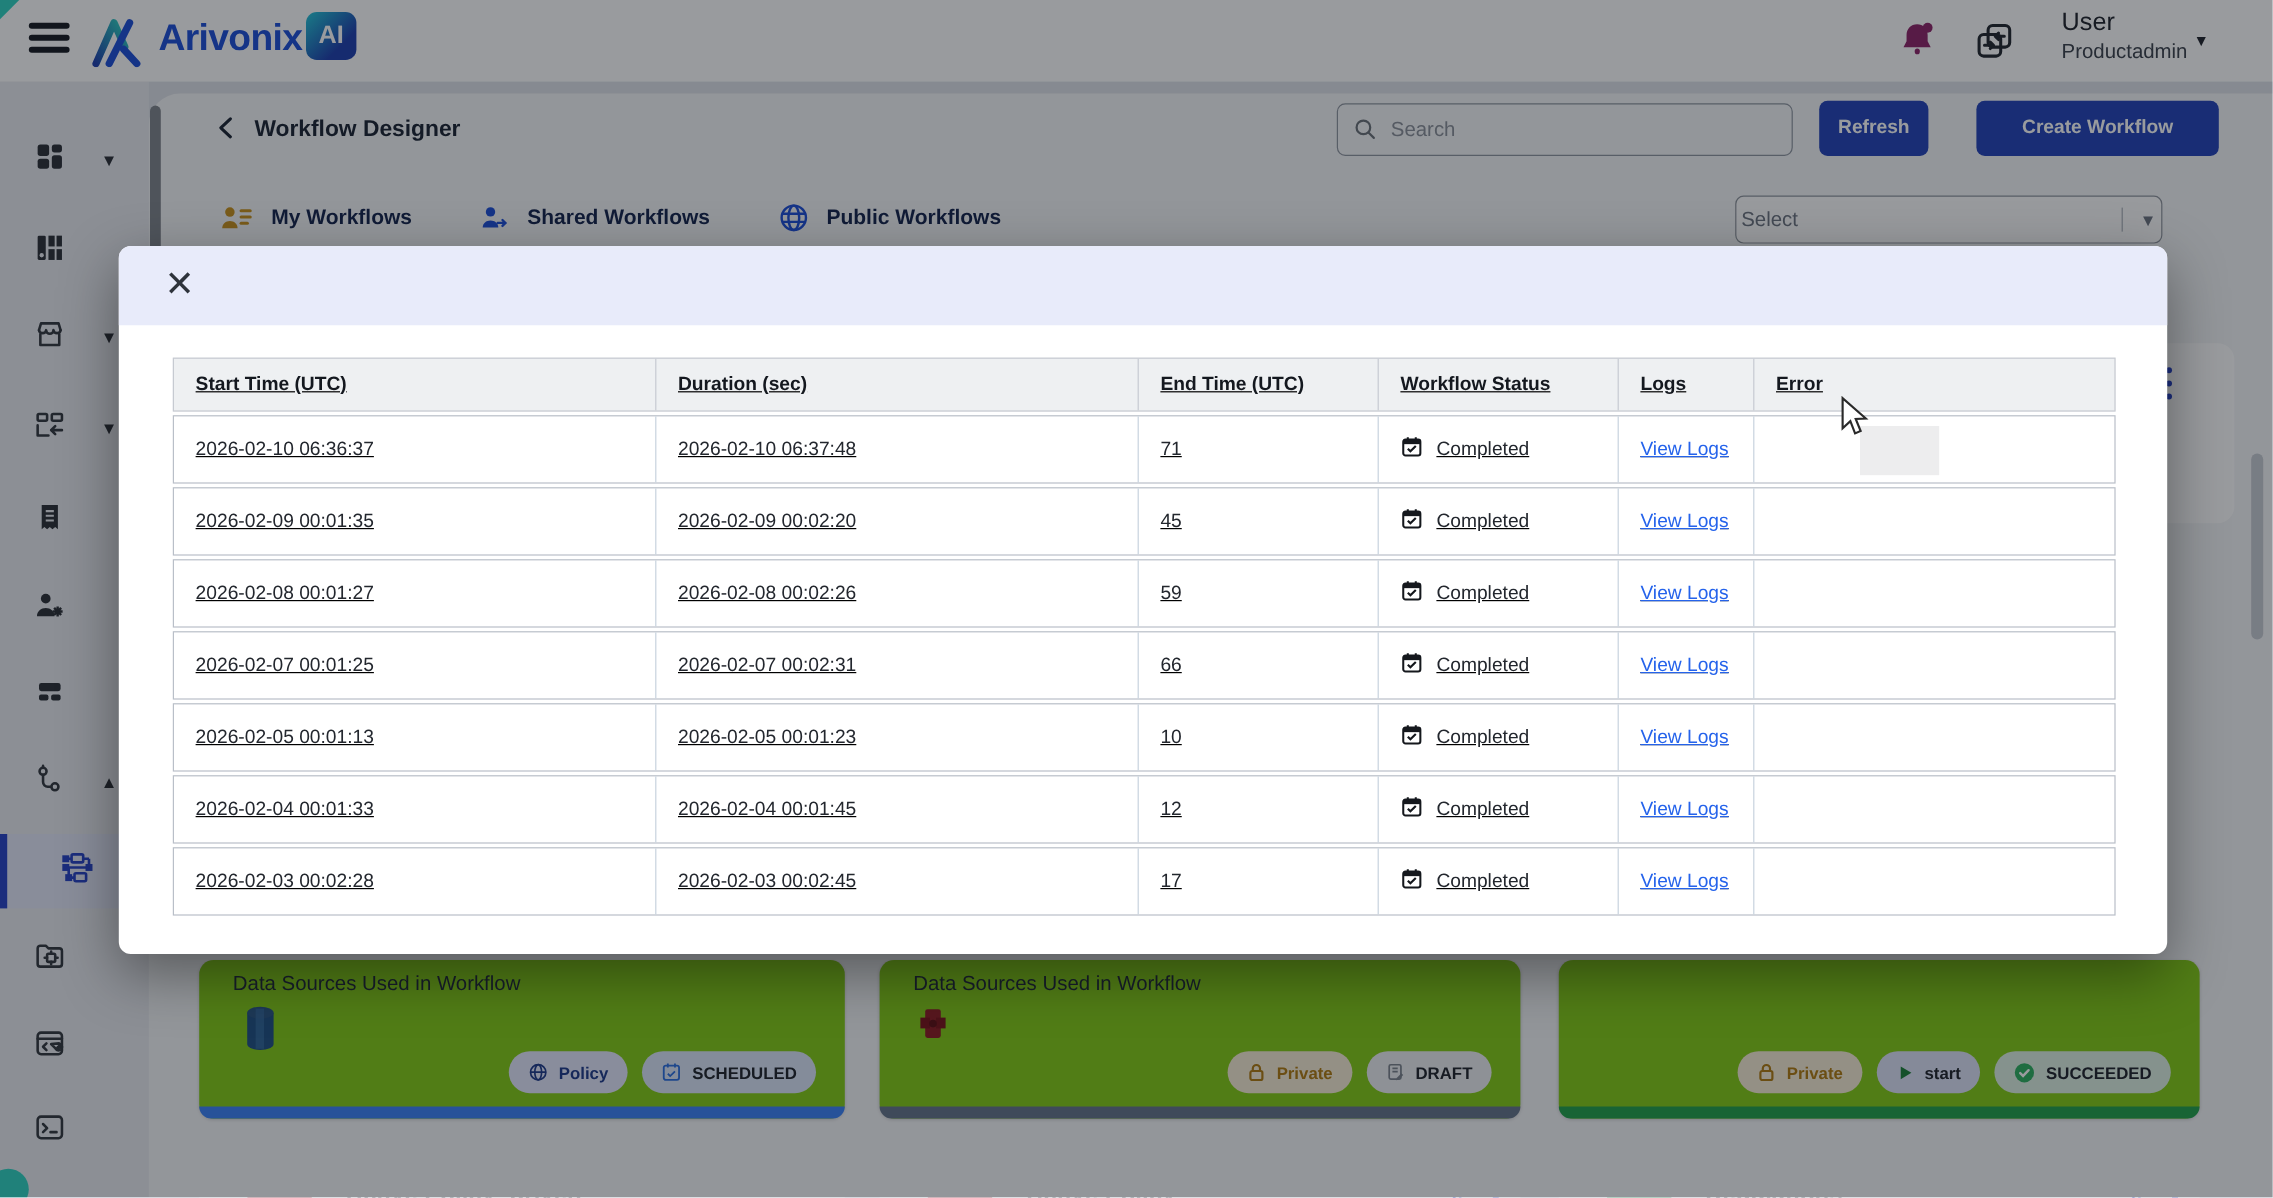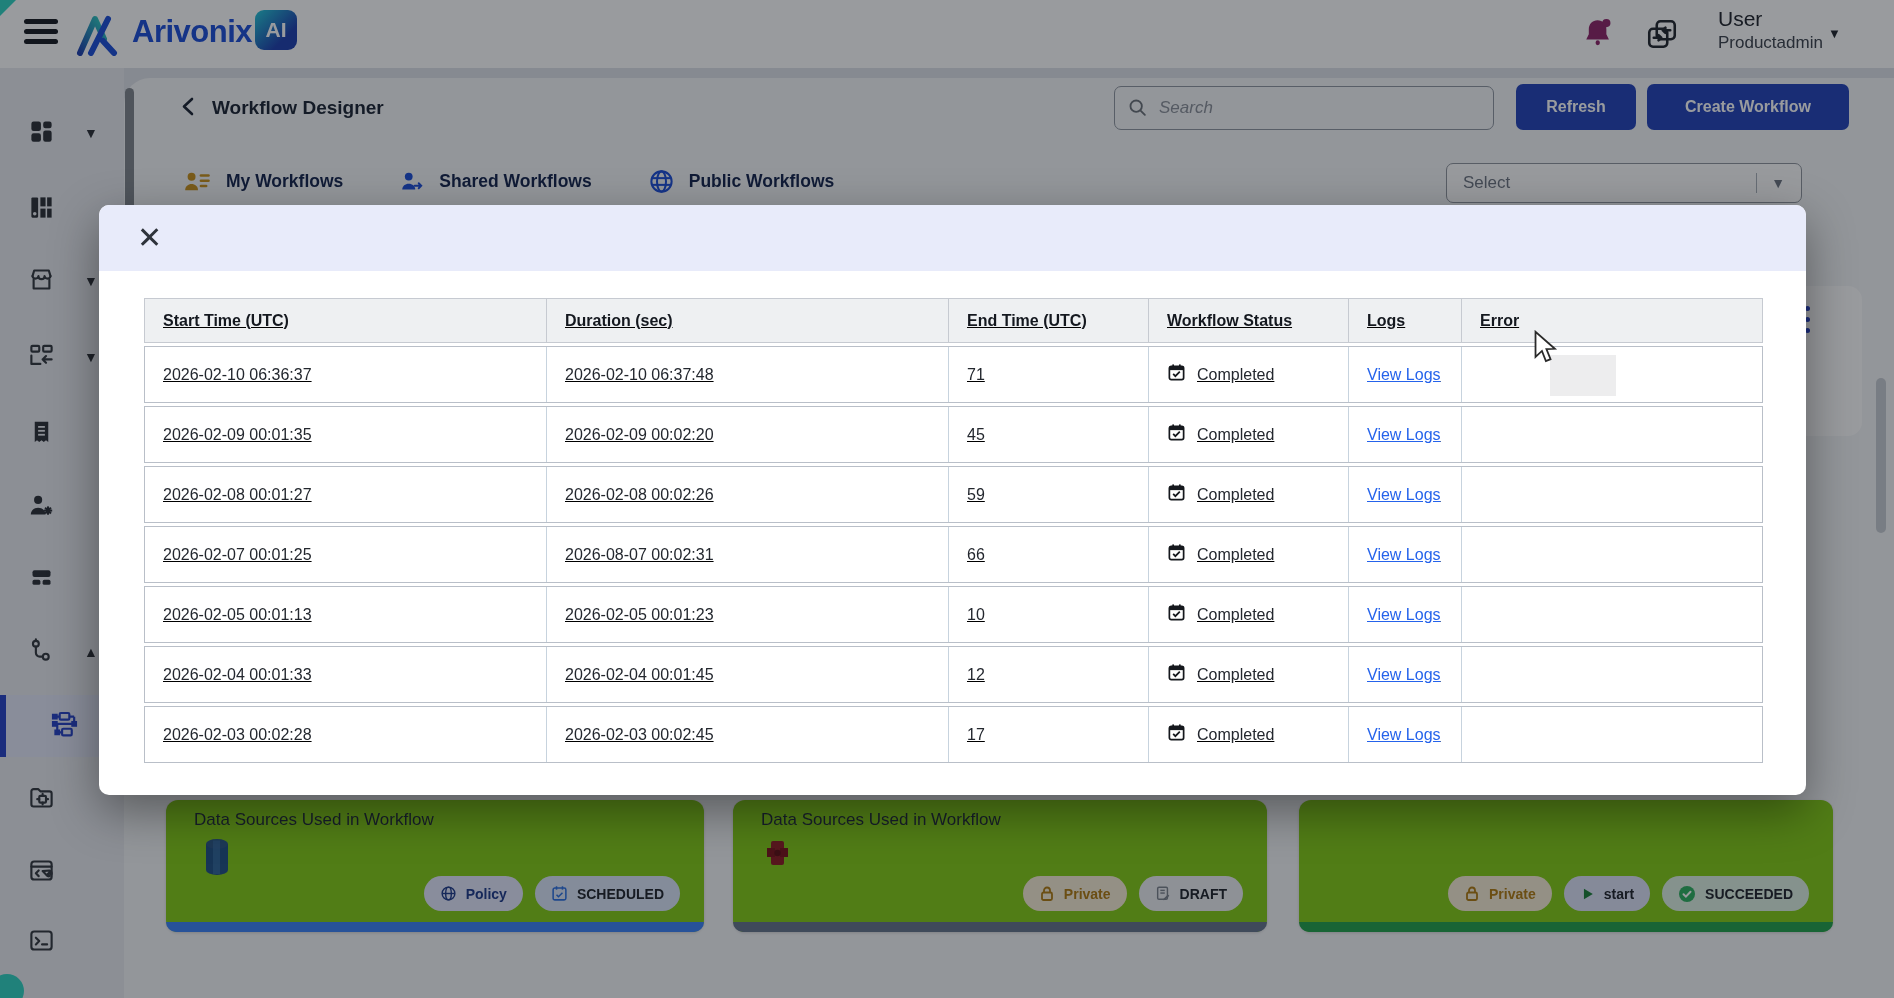--- a/index.html
+++ b/index.html
@@ -33,31 +33,31 @@
 
   
   .panel { position:absolute; left:124px; top:78px; width:1770px; height:920px; background:#f5f6f8; border-radius:26px 0 0 0; z-index:1; }
   .left-scroll { position:absolute; left:1px; top:10px; width:9px; height:470px; background:#80858c; border-radius:5px; }
   .right-scroll { position:absolute; left:1876px; top:378px; width:10px; height:155px; background:#c7cbd2; border-radius:6px; z-index:2;}
 
   .back-btn { position:absolute; left:54px; top:15px; cursor:pointer; }
   .page-title { position:absolute; left:88px; top:19px; font-size:19px; font-weight:700; color:#1a2332; }
 
   .searchbox { position:absolute; left:990px; top:8px; width:380px; height:44px; border:1px solid #8f96a0; border-radius:7px; display:flex; align-items:center; padding:0 12px; background:transparent; }
-  .searchbox input { border:none; outline:none; background:transparent; font-size:17px; color:#3a404a; margin-left:10px; width:300px; font-family:"Liberation Sans", sans-serif;font-style:italic;}
+  .searchbox input { border:none; outline:none; background:transparent; font-size:17px; color:#3a404a; margin-left:10px; width:300px; font-family:"Liberation Sans", sans-serif;}
   .searchbox input::placeholder { color:#8a9099; }
   .btn { position:absolute; top:6px; height:46px; background:#2343b8; color:#fff; border:none; border-radius:7px; font-size:16px; font-weight:600; cursor:pointer; font-family:"Liberation Sans", sans-serif;}
-  .btn.refresh { left:1392px; width:120px; }
+  .btn.refresh { left:1392px; width:91px; }
   .btn.create { left:1523px; width:202px; }
 
   .tabs { position:absolute; left:60px; top:90px; display:flex; align-items:center; gap:56px; }
   .tab { display:flex; align-items:center; gap:14px; cursor:pointer; }
   .tab-label { font-size:17.5px; font-weight:700; color:#14244c; }
 
-  .selectbox { position:absolute; left:1322px; top:85px; width:356px; height:40px; background:#fdfdfe; border:1px solid #8f959d; border-radius:7px; display:flex; align-items:center; padding:0 16px; cursor:pointer;}
+  .selectbox { position:absolute; left:1322px; top:85px; width:356px; height:40px; background:#fdfdfe; border:1px solid #8f959d; border-radius:7px; display:flex; align-items:center; padding:0 4px; cursor:pointer;}
   .select-label { font-size:17px; color:#6d7480; flex:1; }
   .select-divider { width:1px; height:20px; background:#aab0b8; margin-right:14px; }
   .select-caret { font-size:14px; color:#6d7480; }
 
   
   .wcard { position:absolute; top:722px; height:132px; background:#84cc16; border-radius:12px; box-shadow:0 1px 3px rgba(0,0,0,.15); }
   .wcard .accent { position:absolute; left:0; bottom:0; width:100%; height:10px; border-radius:0 0 12px 12px; }
   .wcard-title { position:absolute; left:28px; top:10px; font-size:17px; color:#1f2937; }
   .src-icon { position:absolute; left:36px; top:38px; }
   .badges { position:absolute; right:24px; top:76px; display:flex; gap:12px; }
@@ -585,21 +585,21 @@
                 </svg></span>
               <span>Completed</span>
             </div>
             <div class="td">
               <a class="viewlogs">View Logs</a>
             </div>
             <div class="td err"></div>
           </div>
           <div class="trow">
             <div class="td">2026-02-07 00:01:25</div>
-            <div class="td">2026-08-07 00:02:31</div>
+            <div class="td">2026-02-07 00:02:31</div>
             <div class="td">66</div>
             <div class="td status">
               <span><svg width="19" height="19" viewBox="0 0 20 20">
                   <rect x="2.5" y="3.5" width="15" height="14" rx="2" fill="none" stroke="#15181d" stroke-width="1.8"></rect>
                   <line x1="6.5" y1="1.5" x2="6.5" y2="5.5" stroke="#15181d" stroke-width="1.8"></line>
                   <line x1="13.5" y1="1.5" x2="13.5" y2="5.5" stroke="#15181d" stroke-width="1.8"></line>
                   <rect x="2.5" y="3.5" width="15" height="4" fill="#15181d"></rect>
                   <path d="M6.5 11.5l2.3 2.3 4.7-4.7" fill="none" stroke="#15181d" stroke-width="1.9"></path>
                 </svg></span>
               <span>Completed</span>

